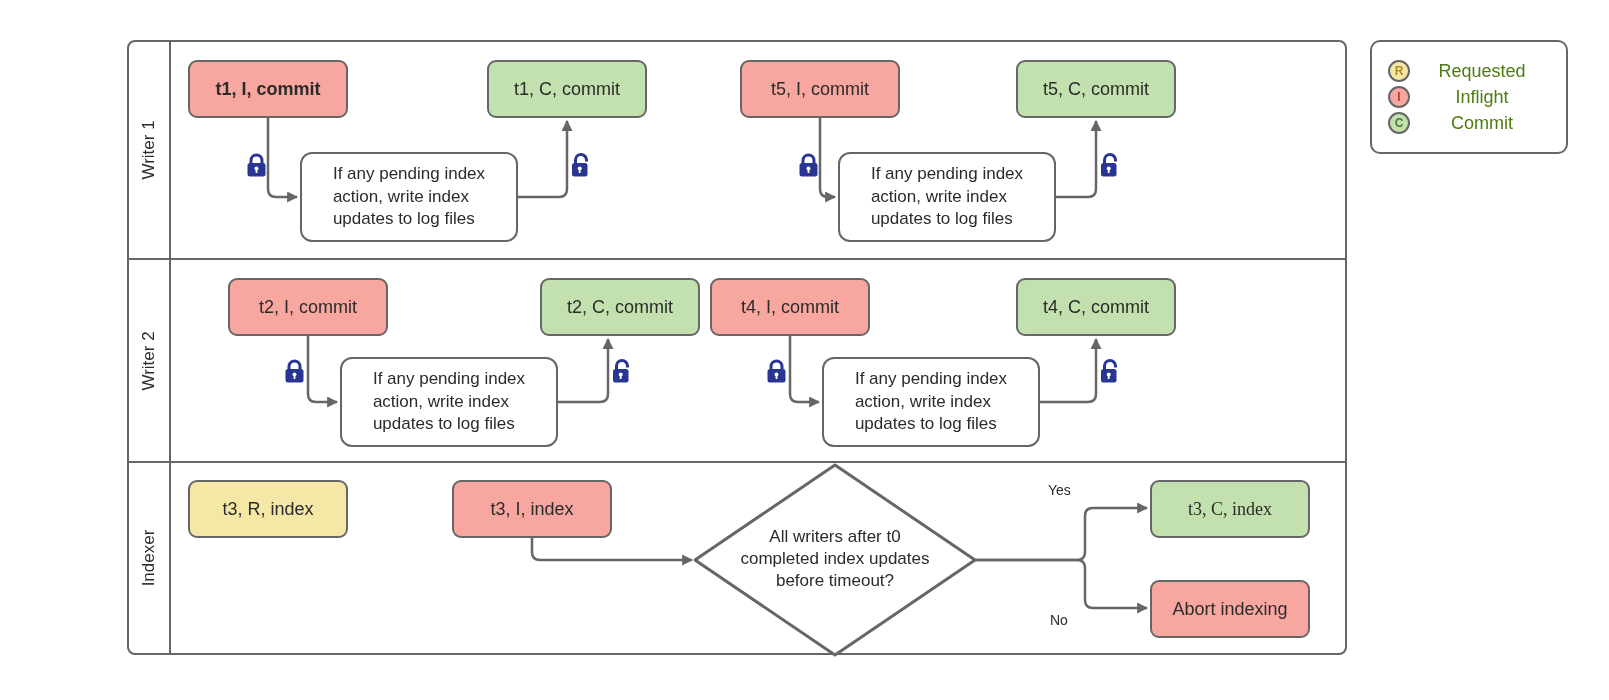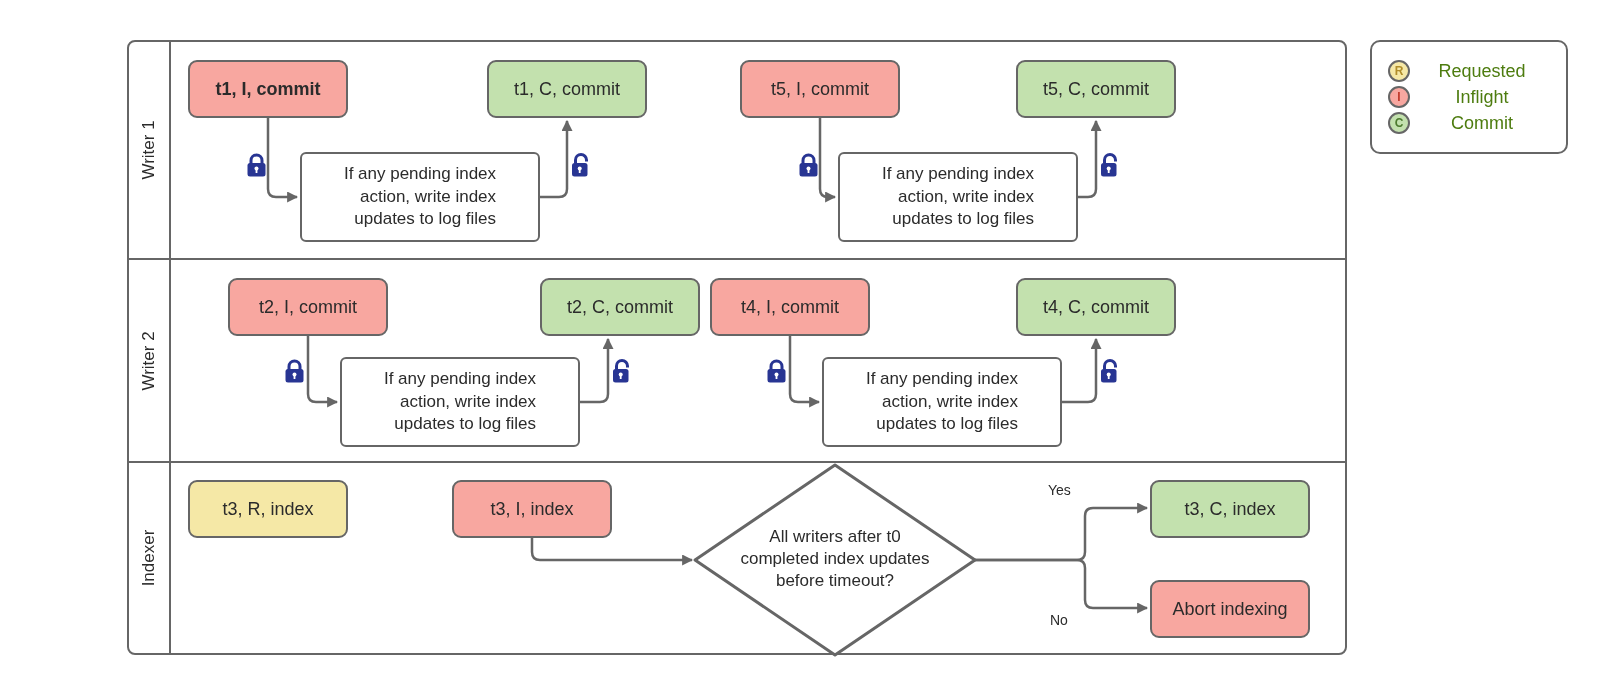--- a/index.html
+++ b/index.html
@@ -17,23 +17,23 @@
   .lane-label-cell span{transform:rotate(-90deg);white-space:nowrap;font-size:17px;color:#2b2b2b;}
   .lane-content{flex:1;}
 
   
   svg.wires{position:absolute;left:0;top:0;pointer-events:none;}
 
   
   .node{position:absolute;width:160px;height:58px;border:2.5px solid #666;border-radius:9px;
         box-sizing:border-box;display:flex;align-items:center;justify-content:center;
         font-size:18px;background:#fff;}
-  .proc{position:absolute;width:240px;height:90px;border:2.5px solid #666;border-radius:6px;
+  .proc{position:absolute;width:218px;height:90px;border:2.5px solid #666;border-radius:12px;
         box-sizing:border-box;display:flex;align-items:center;justify-content:center;
-        font-size:17px;line-height:1.32;text-align:right;white-space:pre-line;background:#fff;}
+        font-size:17px;line-height:1.32;text-align:left;white-space:pre-line;background:#fff;}
   .decision-text{position:absolute;left:715px;top:526px;width:240px;text-align:center;
         font-size:17px;line-height:22px;white-space:pre-line;}
   .branch-label{position:absolute;font-size:14px;}
   .lock{position:absolute;}
 
   
   .legend{position:absolute;left:1370px;top:40px;width:198px;height:114px;
         border:2.5px solid #666;border-radius:10px;box-sizing:border-box;background:#fff;
         display:flex;flex-direction:column;justify-content:center;gap:4px;padding:6px 12px 6px 16px;}
   .legend-row{display:flex;align-items:center;}
@@ -115,21 +115,21 @@
   <div class="proc" style="left: 822px; top: 357px; background-color: rgb(255, 255, 255);">If any pending index
 action, write index
 updates to log files</div>
   <div class="node" style="left: 1016px; top: 278px; background-color: rgb(195, 225, 174);">t4, C, commit</div>
 
   <div class="node" style="left: 188px; top: 480px; background-color: rgb(245, 232, 166);">t3, R, index</div>
   <div class="node" style="left: 452px; top: 480px; background-color: rgb(248, 167, 160);">t3, I, index</div>
   <div class="decision-text">All writers after t0
 completed index updates
 before timeout?</div>
-  <div class="node" style="left: 1150px; top: 480px; background-color: rgb(195, 225, 174);">t3, C, index</div>
+  <div class="node" style="left: 1150px; top: 480px; background-color: rgb(195, 225, 174); font-family: Liberation Serif, serif;">t3, C, index</div>
   <div class="node" style="left: 1150px; top: 580px; background-color: rgb(248, 167, 160);">Abort indexing</div>
 
   <div class="branch-label" style="left:1048px;top:482px;">Yes</div>
   <div class="branch-label" style="left:1050px;top:612px;">No</div>
 
   <svg class="lock" style="left:246px;top:152px;" width="21" height="26" viewBox="0 0 21 26">
     <path d="M5 12 V8.5 a5.5 5.5 0 0 1 11 0 V12" fill="none" stroke="#283593" stroke-width="3"></path>
     <rect x="1.5" y="11" width="18" height="13.5" rx="2.5" fill="#283593"></rect>
     <circle cx="10.5" cy="16.5" r="2" fill="#fff"></circle>
       <rect x="9.6" y="16.5" width="1.8" height="4.5" fill="#fff"></rect>

